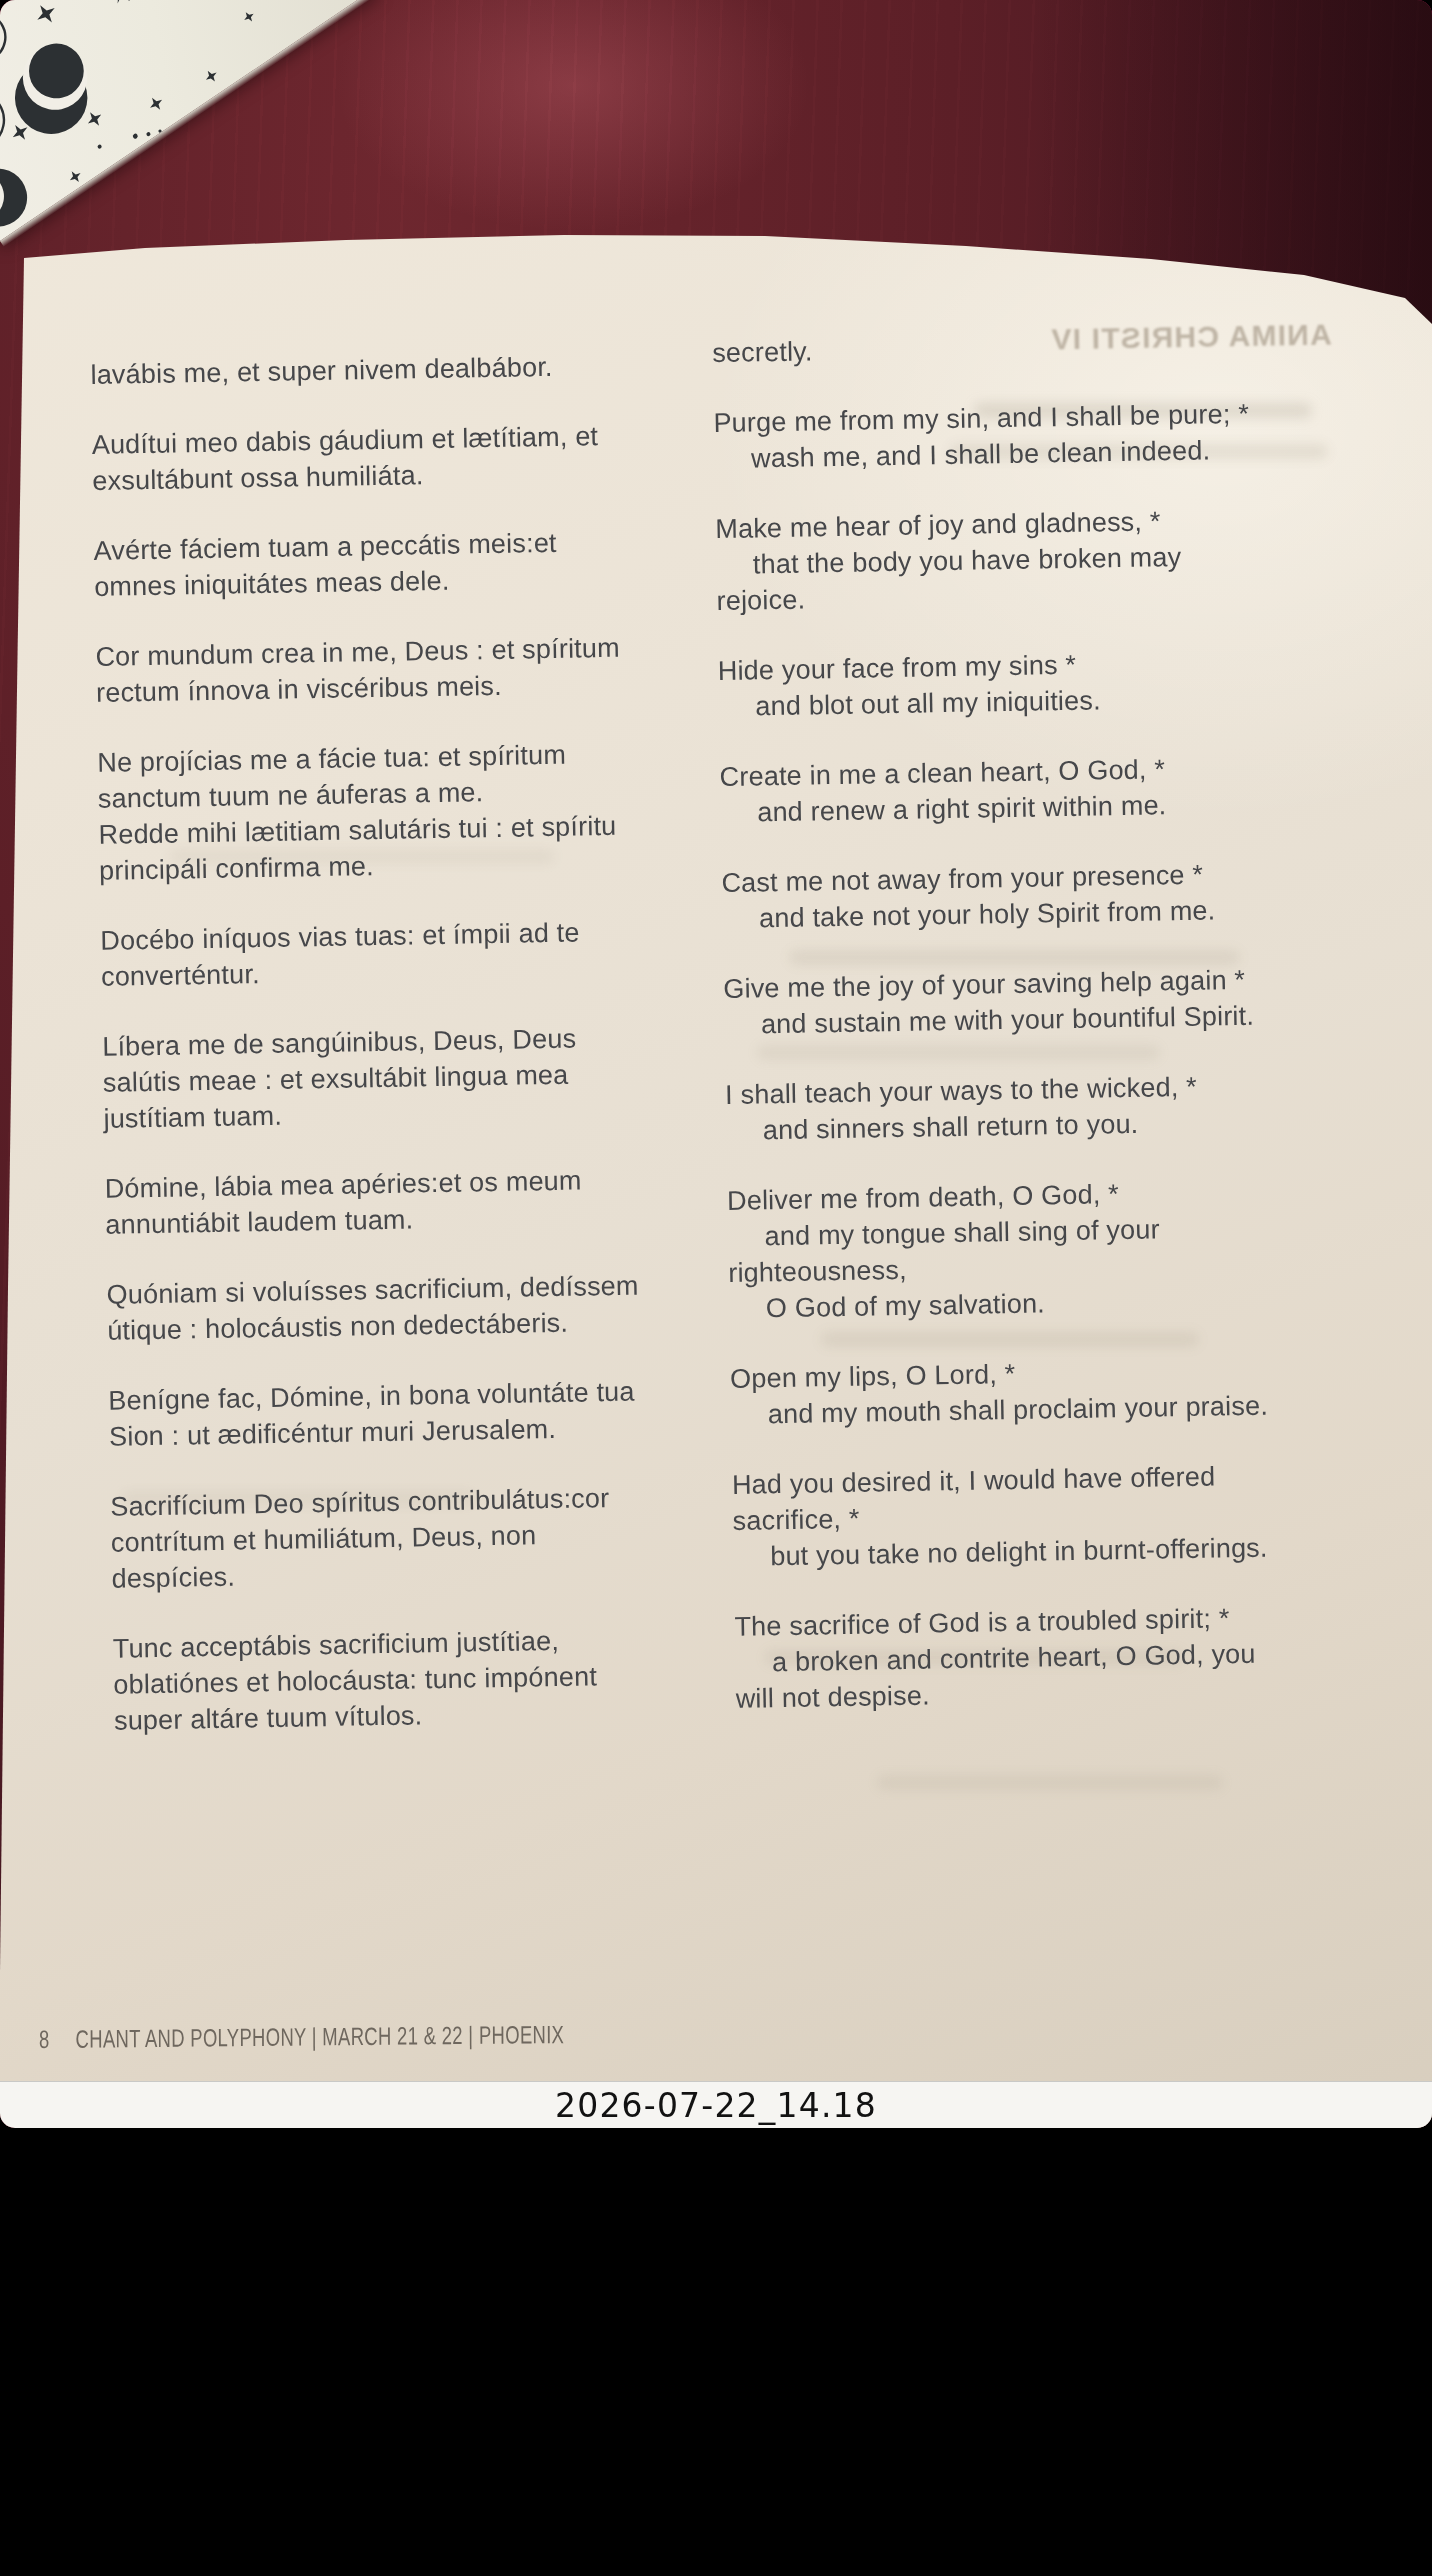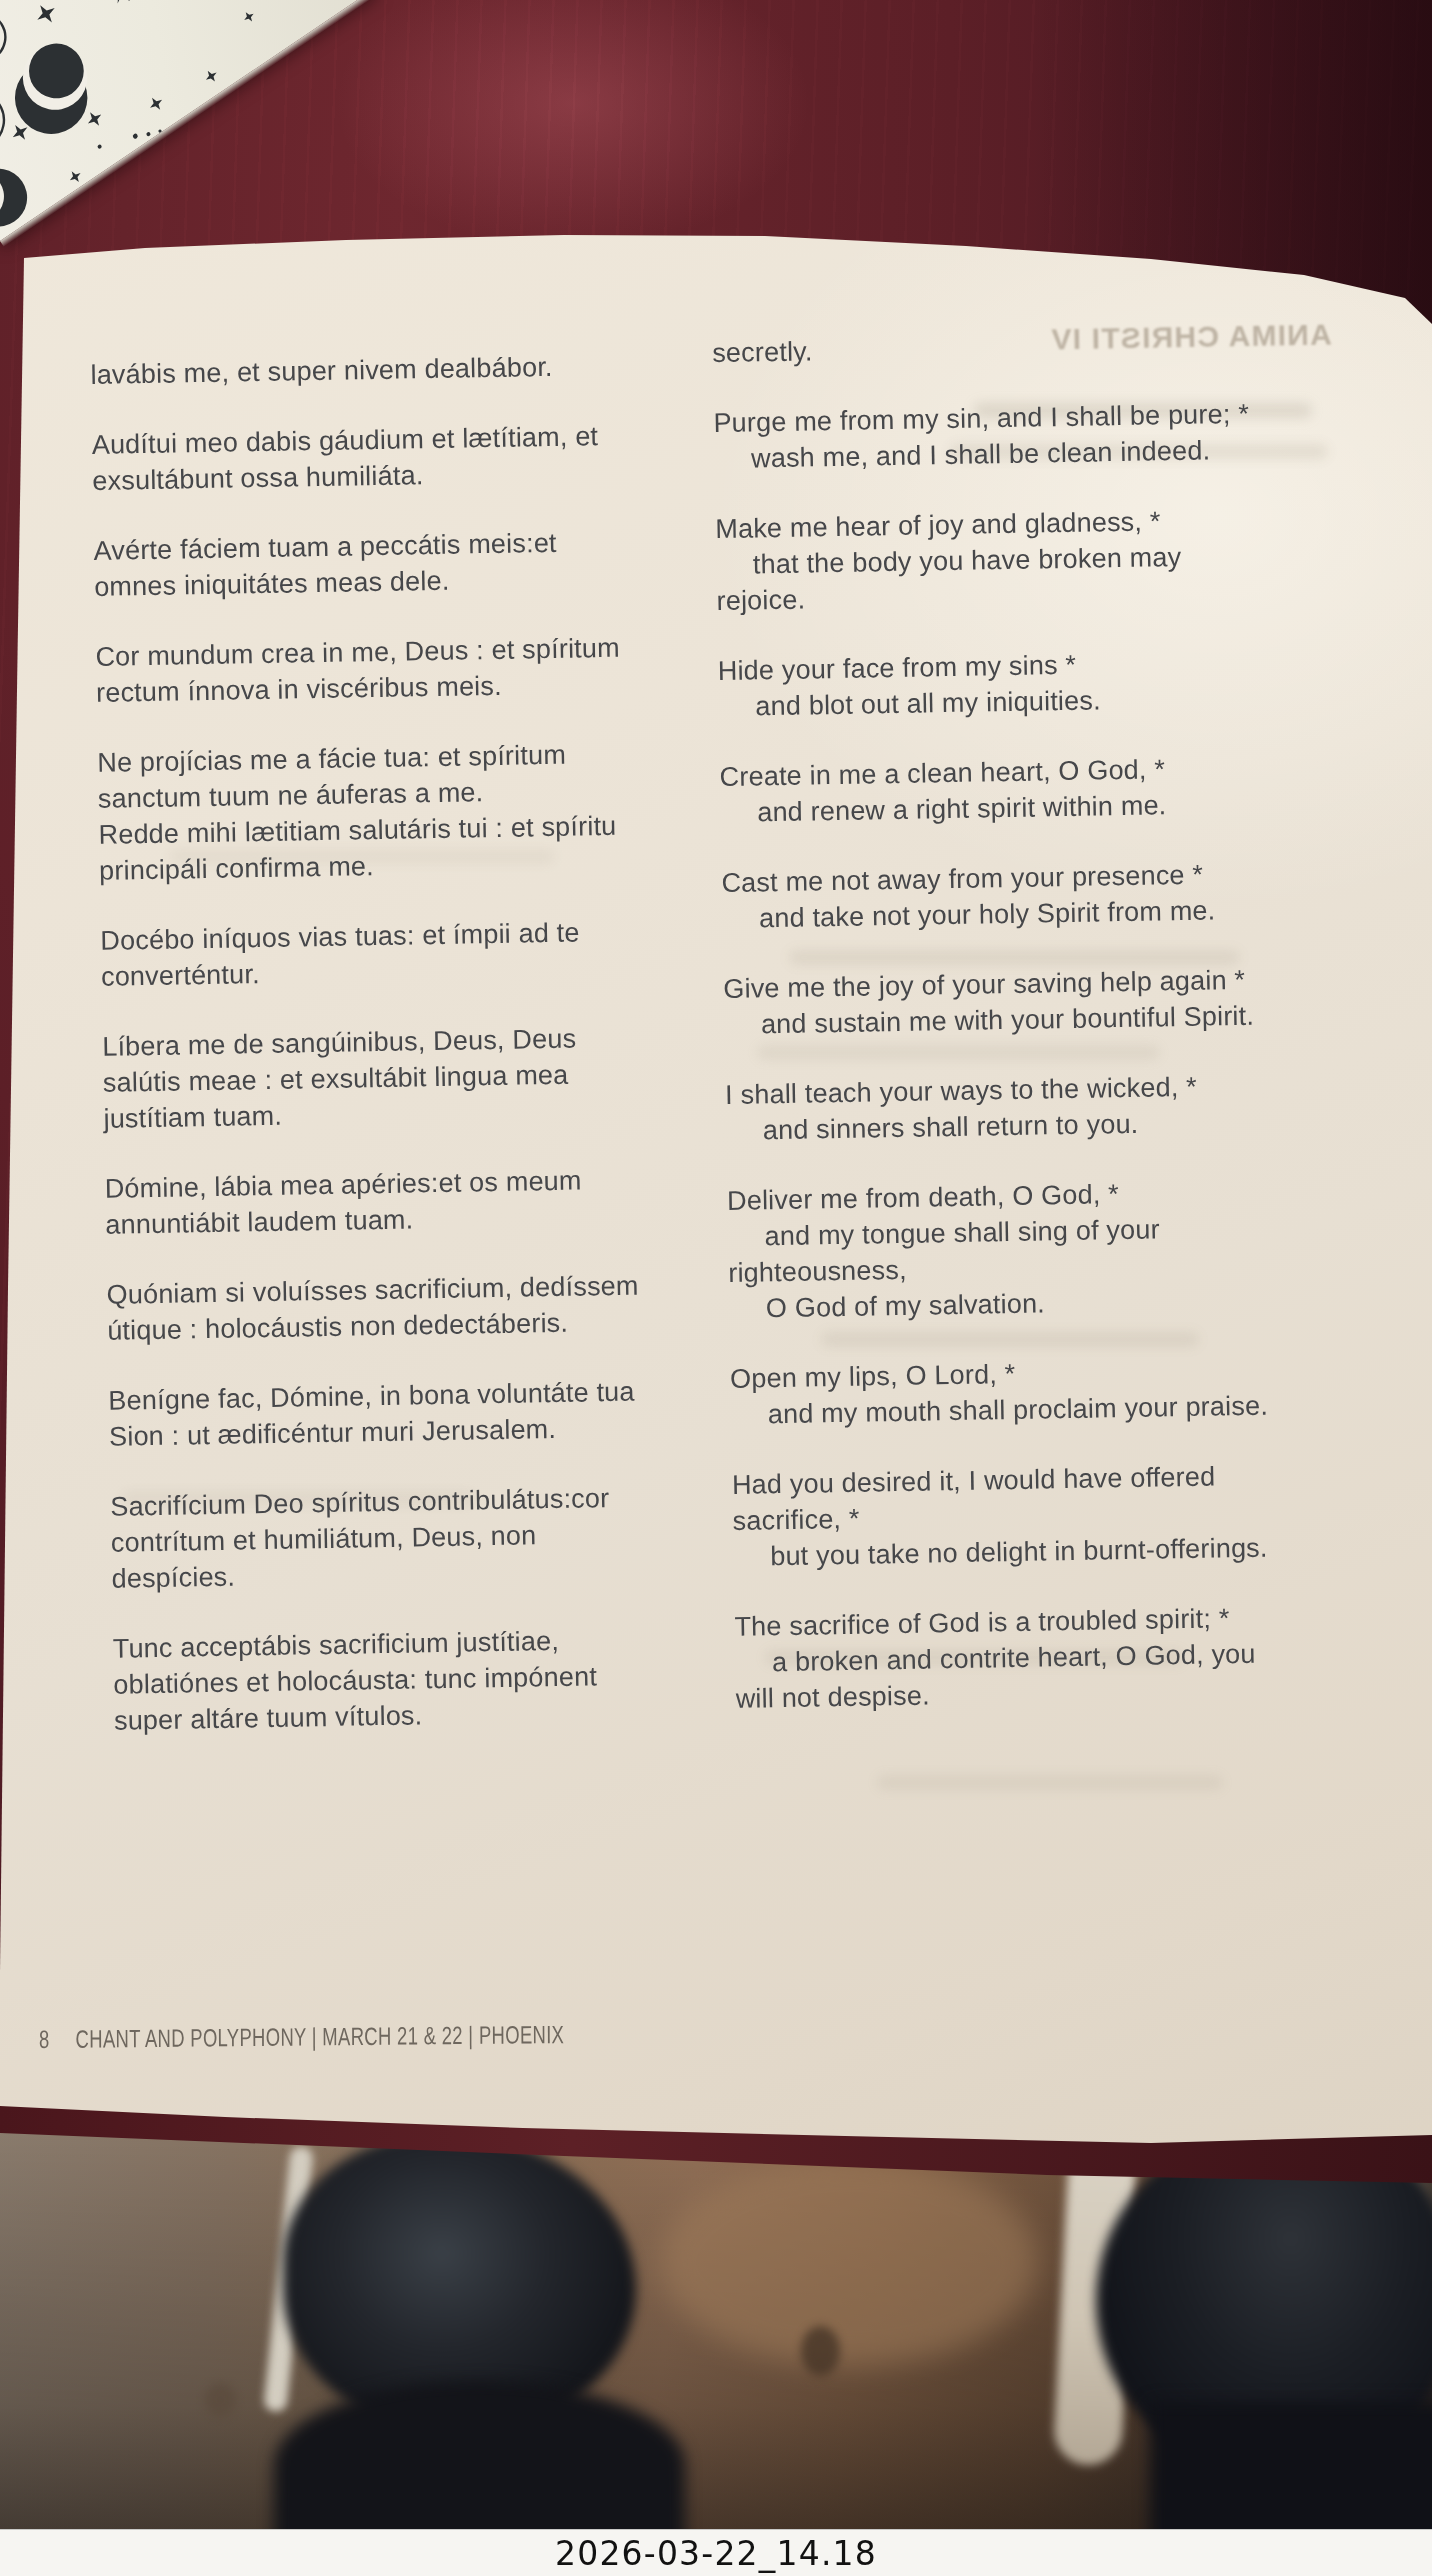--- a/index.html
+++ b/index.html
@@ -1,17 +1,17 @@
 <!DOCTYPE html>
 <html style="font-size:13px"><head>
 <meta charset="utf-8">
 <style>
   html,body{margin:0;padding:0;background:#000;}
-  .scene{position:relative;width:1432px;height:2576px;overflow:hidden;
-         font-family:"Liberation Sans",sans-serif;background:#be185d;}
+  .scene{position:relative;width:1432px;height:2128px;overflow:hidden;
+         font-family:"Liberation Sans",sans-serif;background:#be185d;border-radius:15px;}
 
   
   .cloth{position:absolute;inset:0;
     background:
       linear-gradient(to left, rgba(18,4,7,.55), rgba(0,0,0,0) 28%),
       radial-gradient(338px 209px at 40% 4%, rgba(214,110,122,.30), rgba(0,0,0,0) 70%),
       radial-gradient(ellipse at 28% 8%, #6e272f 0%, #5c1f27 38%, #471721 68%, #340f15 100%);}
   .cloth::after{content:"";position:absolute;inset:0;
     background:repeating-linear-gradient(92deg, rgba(255,255,255,.045) 0 2.4px, rgba(0,0,0,0) 2.4px 24px);
     mix-blend-mode:overlay;}
@@ -311,17 +311,17 @@
         </g>
         <circle cx="212" cy="416" r="3"></circle>
           <circle cx="227" cy="423" r="2.5"></circle>
           <circle cx="241" cy="428" r="2"></circle>
         <circle cx="168" cy="402" r="2.5"></circle>
       </g>
     </svg>
   </div>
 
   <div class="stampbar">
-    <span>2026-03-22_14.18</span>
+    <span>2026-07-22_14.18</span>
   </div>
 
 </div>
 
 
 </body></html>

